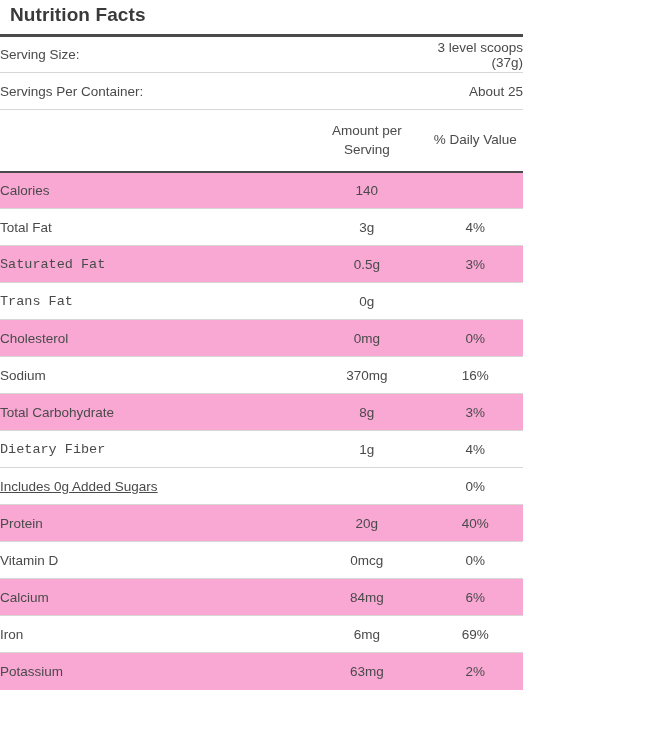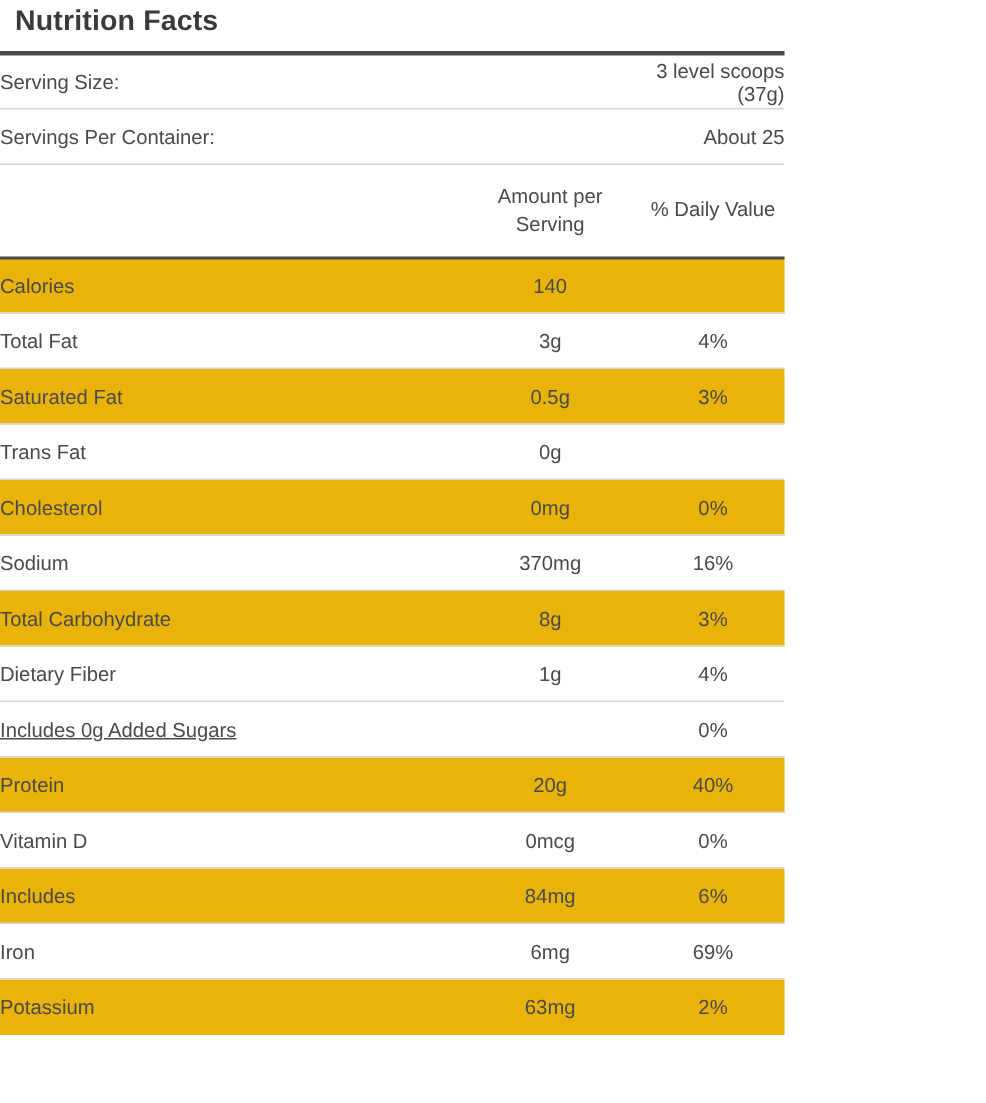--- a/index.html
+++ b/index.html
@@ -40,29 +40,29 @@
   .rowline {
     border-top: 1px solid #d9d7d4;
   }
   .thick-top {
     border-top: 3px solid #4a4a4a;
   }
   .med-top {
     border-top: 2px solid #4a4a4a;
   }
   .shade {
-    background: #eab308;
+    background: #f9a8d4;
   }
   .label-cell {
     padding-left: 12px;
     text-align: left;
     color: #4a4a4a;
     width: 390px;
   }
-  .indent1 { padding-left: 28px; }
+  .indent1 { padding-left: 28px; font-family: Liberation Mono, monospace; }
   .indent2 { padding-left: 42px; text-decoration: underline; }
   .amount-cell {
     text-align: center;
     width: 150px;
     color: #4a4a4a;
   }
   .dv-cell {
     text-align: center;
     width: 115px;
     color: #4a4a4a;
@@ -166,21 +166,21 @@
           <td class="label-cell">Protein</td>
           <td class="amount-cell">20g</td>
           <td class="dv-cell">40%</td>
         </tr>
         <tr class="row rowline ">
           <td class="label-cell">Vitamin D</td>
           <td class="amount-cell">0mcg</td>
           <td class="dv-cell">0%</td>
         </tr>
         <tr class="row rowline shade">
-          <td class="label-cell">Includes</td>
+          <td class="label-cell">Calcium</td>
           <td class="amount-cell">84mg</td>
           <td class="dv-cell">6%</td>
         </tr>
         <tr class="row rowline ">
           <td class="label-cell">Iron</td>
           <td class="amount-cell">6mg</td>
           <td class="dv-cell">69%</td>
         </tr>
         <tr class="row rowline shade">
           <td class="label-cell">Potassium</td>

